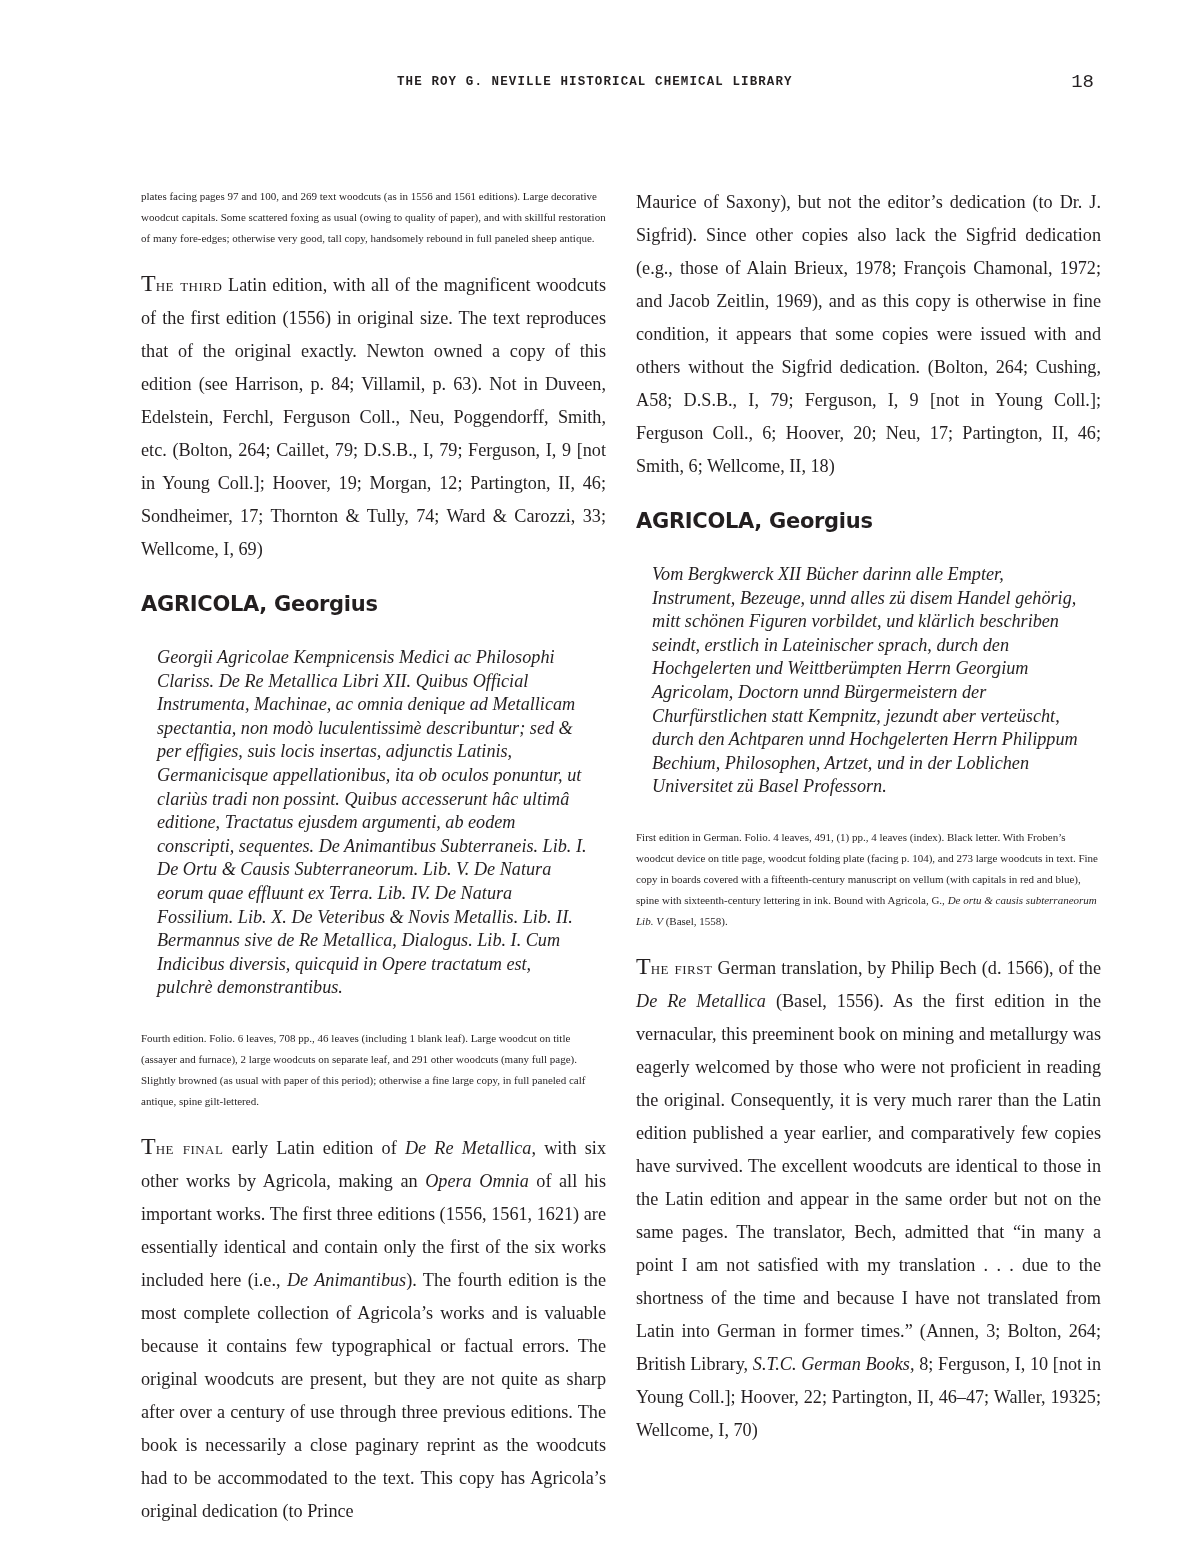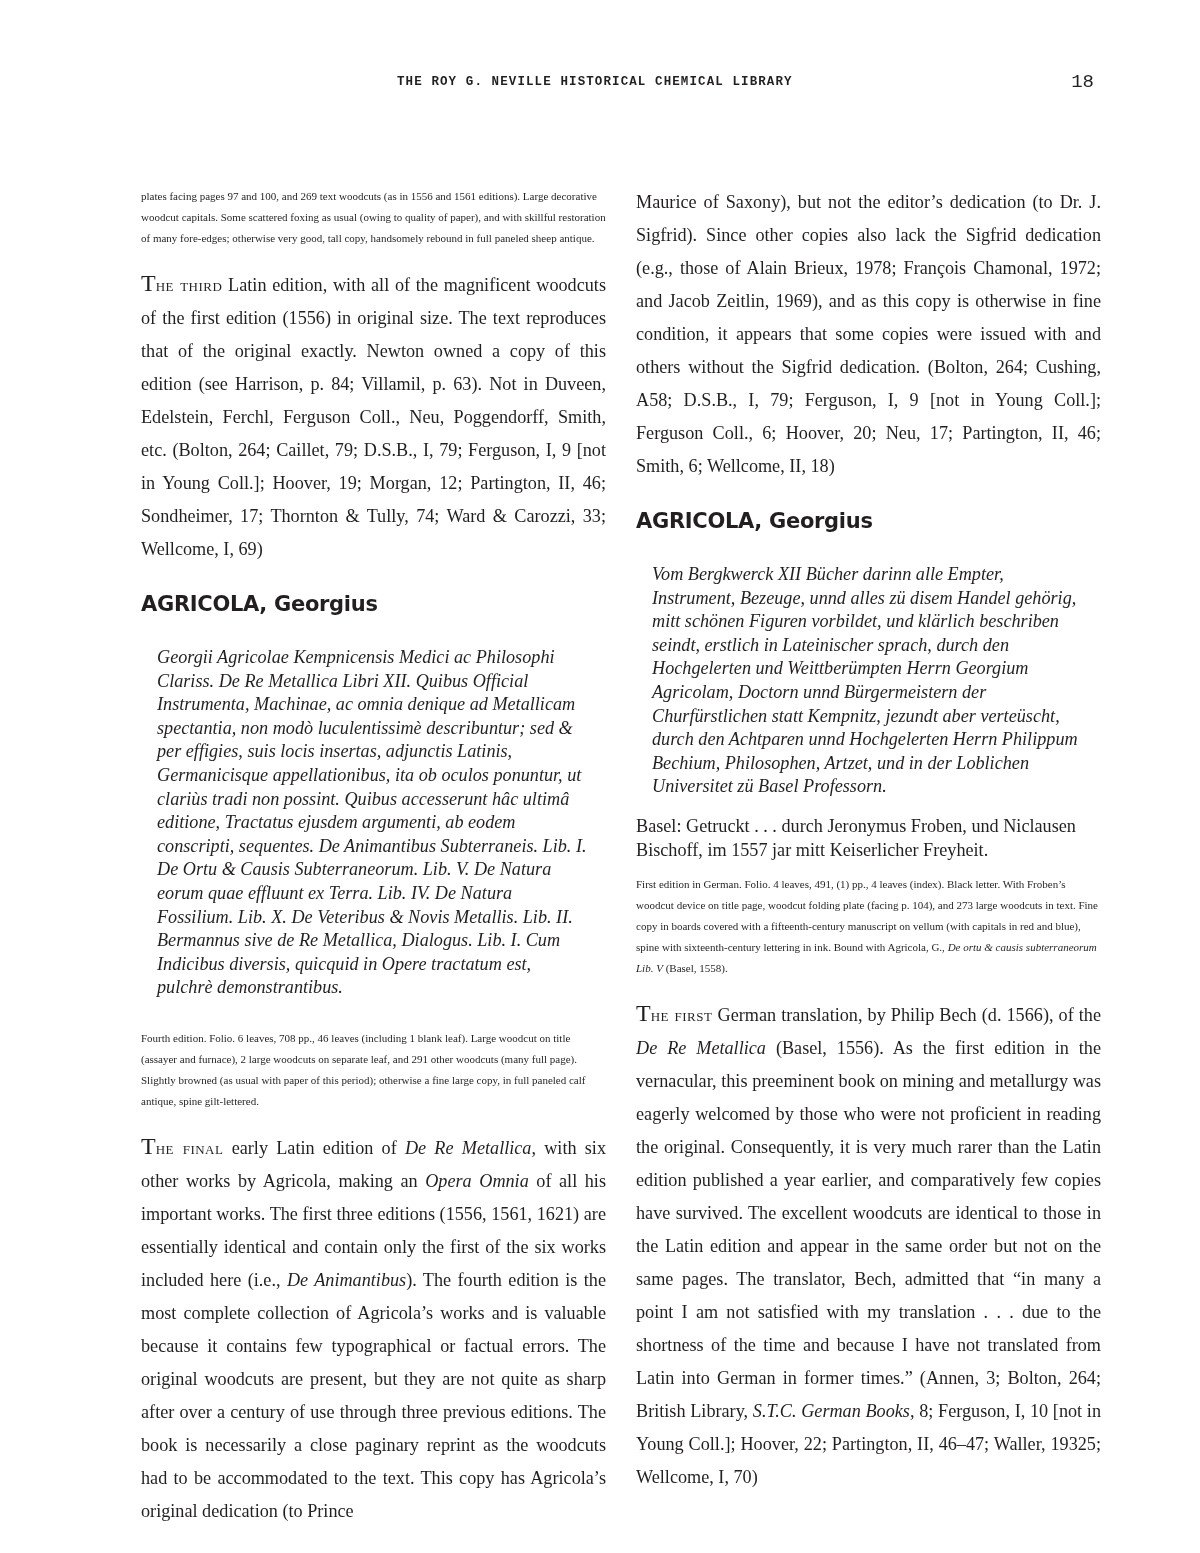--- a/index.html
+++ b/index.html
@@ -63,18 +63,17 @@
   <div class="gap-m"></div>
   <p class="body-para"><span class="lead-cap">T</span><span class="smallcaps">he final</span><span> early Latin edition of </span><i>De Re Metallica</i><span>, with six other works by Agricola, making an </span><i>Opera Omnia</i><span> of all his important works. The first three editions (1556, 1561, 1621) are essentially identical and contain only the first of the six works included here (i.e., </span><i>De Animantibus</i><span>). The fourth edi­tion is the most complete collection of Agricola’s works and is valuable because it contains few typographical or fac­tual errors. The original woodcuts are present, but they are not quite as sharp after over a century of use through three previous editions. The book is necessarily a close paginary reprint as the woodcuts had to be accommodated to the text. This copy has Agricola’s original dedication (to Prince</span></p>
 </section>
 
 <section class="col col-right">
   <p class="body-para">Maurice of Saxony), but not the editor’s dedication (to Dr. J. Sigfrid). Since other copies also lack the Sigfrid dedica­tion (e.g., those of Alain Brieux, 1978; François Chamonal, 1972; and Jacob Zeitlin, 1969), and as this copy is other­wise in fine condition, it appears that some copies were issued with and others without the Sigfrid dedication. (Bolton, 264; Cushing, A58; D.S.B., I, 79; Ferguson, I, 9 [not in Young Coll.]; Ferguson Coll., 6; Hoover, 20; Neu, 17; Partington, II, 46; Smith, 6; Wellcome, II, 18)</p>
   <div class="gap-l"></div>
   <h2 class="heading">AGRICOLA, Georgius</h2>
   <div class="gap-s"></div>
   <p class="title-block">Vom Bergkwerck XII Bücher darinn alle Empter, Instrument, Bezeuge, unnd alles zü disem Handel gehörig, mitt schönen Figuren vorbildet, und klärlich beschriben seindt, erstlich in Lateinischer sprach, durch den Hochgelerten und Weittbe­rümpten Herrn Georgium Agricolam, Doctorn unnd Bürger­meistern der Churfürstlichen statt Kempnitz, jezundt aber verteüscht, durch den Achtparen unnd Hochgelerten Herrn Philippum Bechium, Philosophen, Artzet, und in der Lob­lichen Universitet zü Basel Professorn.</p>
-  <p class="imprint">Basel: Getruckt . . . durch Jeronymus Froben, und Niclausen Bischoff, im 1557 jar mitt Keiserlicher Freyheit.</p>
   <div class="gap-s"></div>
   <p class="note"><span>First edition in German. Folio. 4 leaves, 491, (1) pp., 4 leaves (index). Black letter. With Froben’s woodcut device on title page, woodcut folding plate (facing p. 104), and 273 large woodcuts in text. Fine copy in boards covered with a fifteenth-century manuscript on vellum (with capitals in red and blue), spine with sixteenth-century lettering in ink. Bound with Agricola, G., </span><i>De ortu &amp; causis subterraneorum Lib. V</i><span> (Basel, 1558).</span></p>
   <div class="gap-m"></div>
   <p class="body-para"><span class="lead-cap">T</span><span class="smallcaps">he first</span><span> German translation, by Philip Bech (d. 1566), of the </span><i>De Re Metallica</i><span> (Basel, 1556). As the first edition in the vernacular, this preeminent book on mining and met­allurgy was eagerly welcomed by those who were not profi­cient in reading the original. Consequently, it is very much rarer than the Latin edition published a year earlier, and comparatively few copies have survived. The excellent woodcuts are identical to those in the Latin edition and appear in the same order but not on the same pages. The translator, Bech, admitted that “in many a point I am not satisfied with my translation . . . due to the shortness of the time and because I have not translated from Latin into German in former times.” (Annen, 3; Bolton, 264; British Library, </span><i>S.T.C. German Books,</i><span> 8; Ferguson, I, 10 [not in Young Coll.]; Hoover, 22; Partington, II, 46–47; Waller, 19325; Wellcome, I, 70)</span></p>
 </section>
 
 </body></html>

